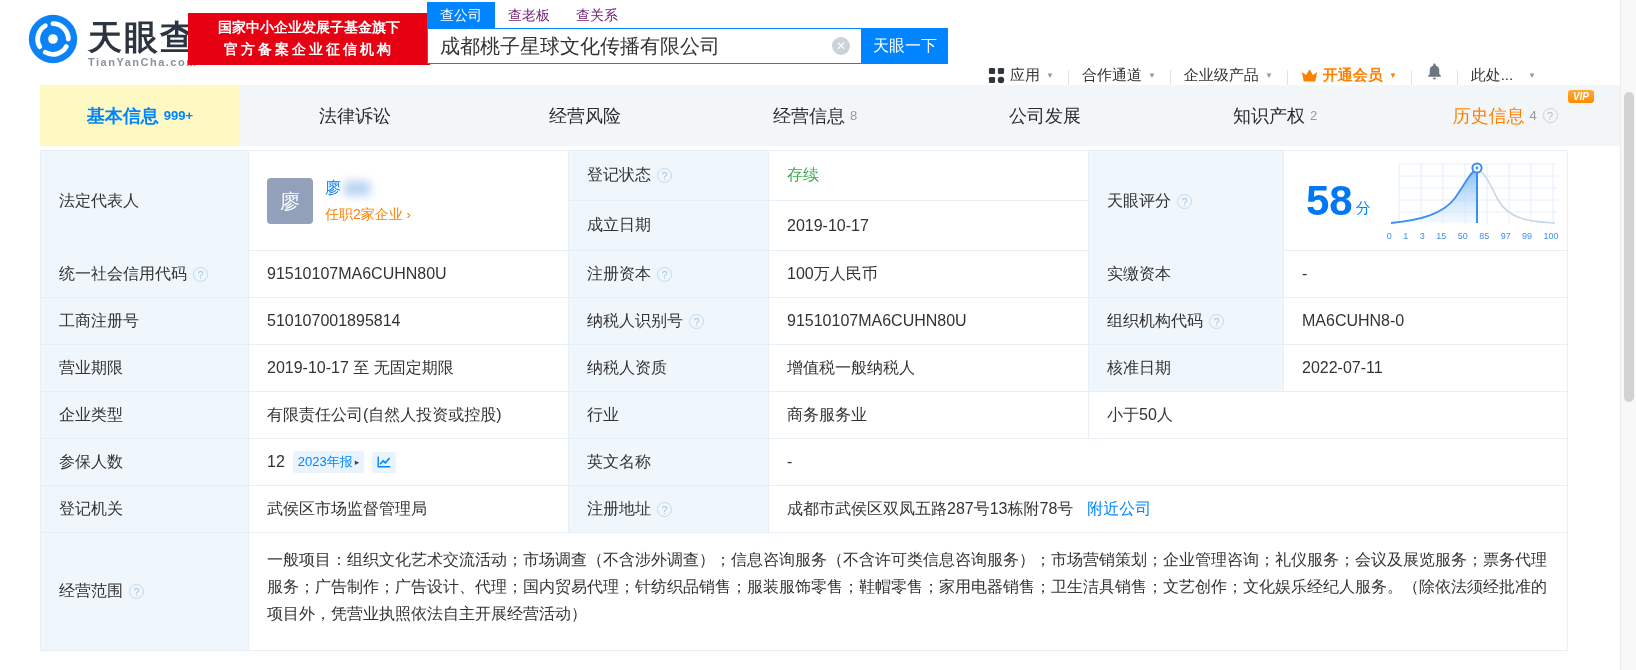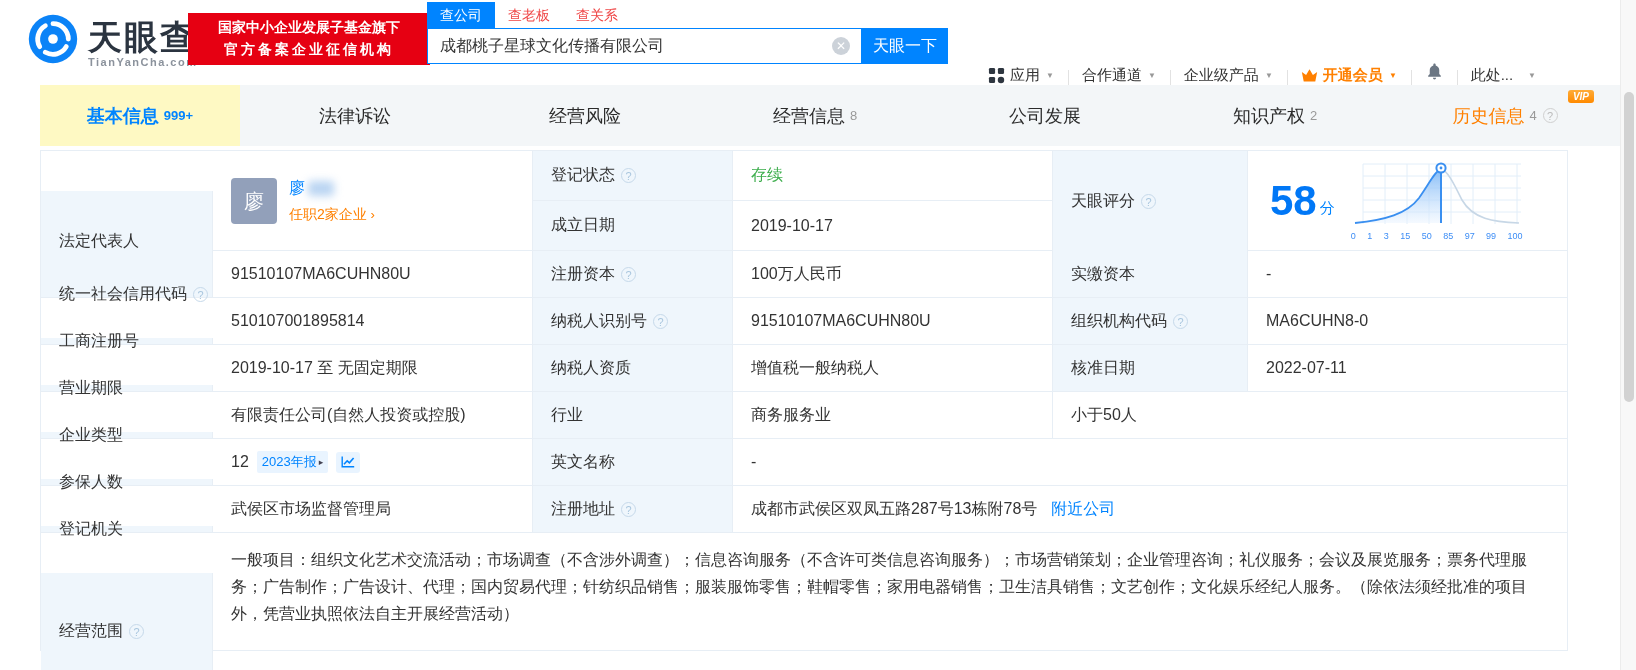--- a/index.html
+++ b/index.html
@@ -13,25 +13,25 @@
   .logo { position:absolute; left:28px; top:14px; display:flex; align-items:flex-end; }
   .logo-txt { margin-left:10px; }
   .brand { font-size:34px; font-weight:bold; color:#2b3440; line-height:36px; letter-spacing:2px; }
   .brand-domain { font-size:11px; color:#8b929c; letter-spacing:1.5px; margin-top:1px; font-weight:bold; }
   .red-badge { position:absolute; left:188px; top:13px; width:242px; height:52px; background:#e60012;
     color:#fff; display:flex; flex-direction:column; justify-content:center; text-align:center;
     font-size:14px; font-weight:bold; line-height:1.55; }
   .red-badge .l2 { letter-spacing:3px; }
   .search-area { position:absolute; left:427px; top:2px; }
   .search-tabs { display:flex; height:26px; font-size:14px; }
-  .search-tab { padding:0 13px; line-height:26px; color:#ef4444; cursor:pointer; }
+  .search-tab { padding:0 13px; line-height:26px; color:#701a75; cursor:pointer; }
   .search-tab.active { background:#0084ff; color:#fff; }
   .search-row { display:flex; margin-top:0px; }
   .search-box { position:relative; }
-  .search-input { width:435px; height:36px; border:1px solid #0084ff; font-size:16px;
+  .search-input { width:435px; height:36px; border:1px solid #0084ff; font-size:20px;
     padding:0 38px 0 12px; color:#333; outline:none; background:#fff; }
   .clear-icon { position:absolute; right:12px; top:9px; width:18px; height:18px; border-radius:50%;
     background:#ccd2d9; color:#fff; font-size:12px; line-height:18px; text-align:center; cursor:pointer; }
   .clear-icon::after { content:"✕"; }
   .search-btn { width:86px; height:36px; background:#0084ff; color:#fff; font-size:16px;
     border:none; cursor:pointer; }
   .nav { position:absolute; left:988px; top:0; height:85px; display:flex; align-items:flex-end; font-size:15px; color:#333; }
   .nav-item { display:flex; align-items:center; cursor:pointer; white-space:nowrap; }
   .nav-item .ic { margin-right:5px; display:flex; }
   .caret-down { margin-left:5px; color:#999; font-size:10px; }
@@ -58,21 +58,21 @@
   .q-gray { border-color:#d0d0d0; color:#bbb; }
   
   .table { position:absolute; left:40px; top:150px; width:1528px; border:1px solid #e7eef5;
     background:#fff; font-size:16px; }
   .trow { display:flex; border-bottom:1px solid #e7eef5; }
   .trow:last-child { border-bottom:none; }
   .cell { display:flex; align-items:center; padding-left:18px; border-right:1px solid #e7eef5; }
   .lc { background:#eff6fc; }
   .h48 { height:47px; }
   .h100 { height:100px; }
-  .w-l1 { width:172px;margin-top:40px; } .w-v1 { width:320px; }
+  .w-l1 { width:208px; } .w-v1 { width:320px; }
   .w-l2 { width:200px; } .w-v2 { width:320px; }
   .w-l3 { width:195px; } .w-v3 { flex:1; border-right:none; }
   .mid { width:520px; display:flex; flex-direction:column; border-right:1px solid #e7eef5; }
   .subrow { display:flex; flex:1; }
   .subrow:first-child { border-bottom:1px solid #e7eef5; }
   .subrow .cell:last-child { border-right:none; }
   .green { color:#3eae4d; }
   .link { color:#0084ff; cursor:pointer; }
   
   .rep { display:flex; align-items:center; }

